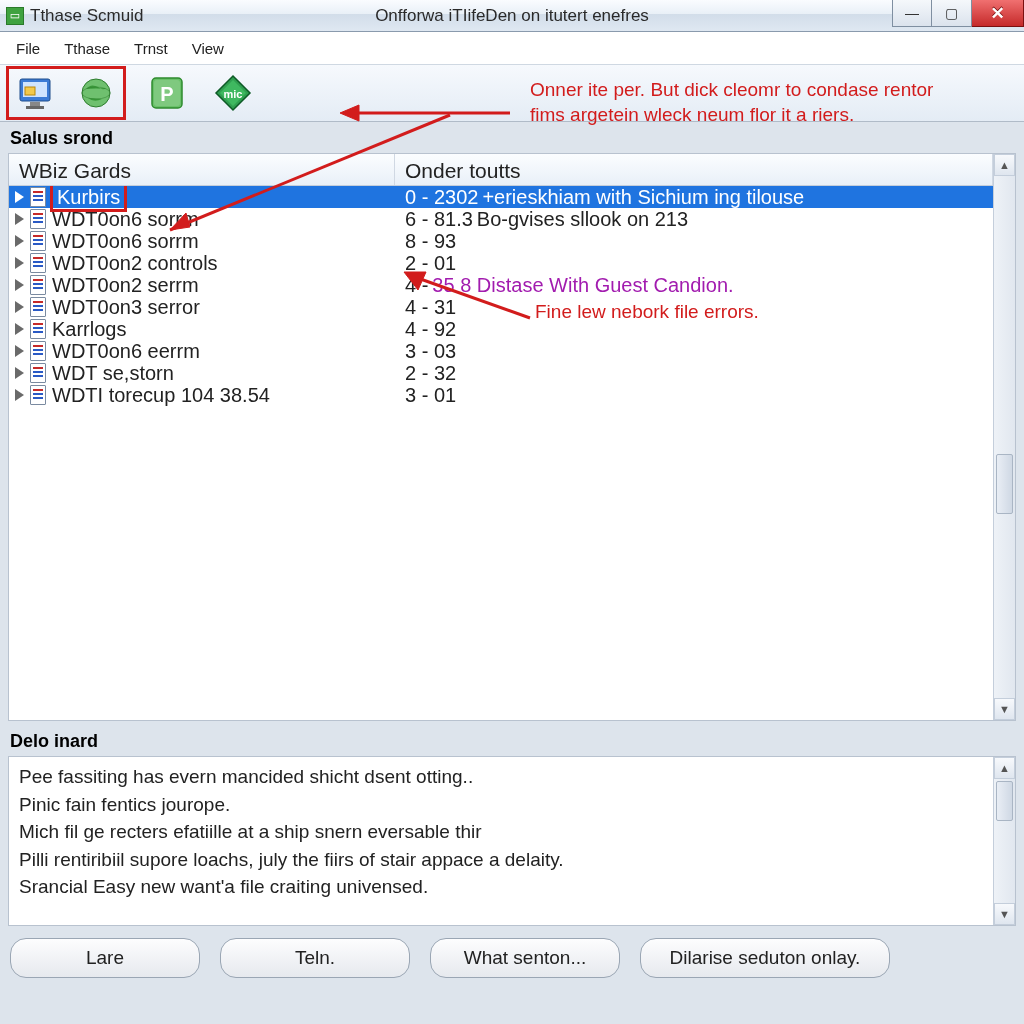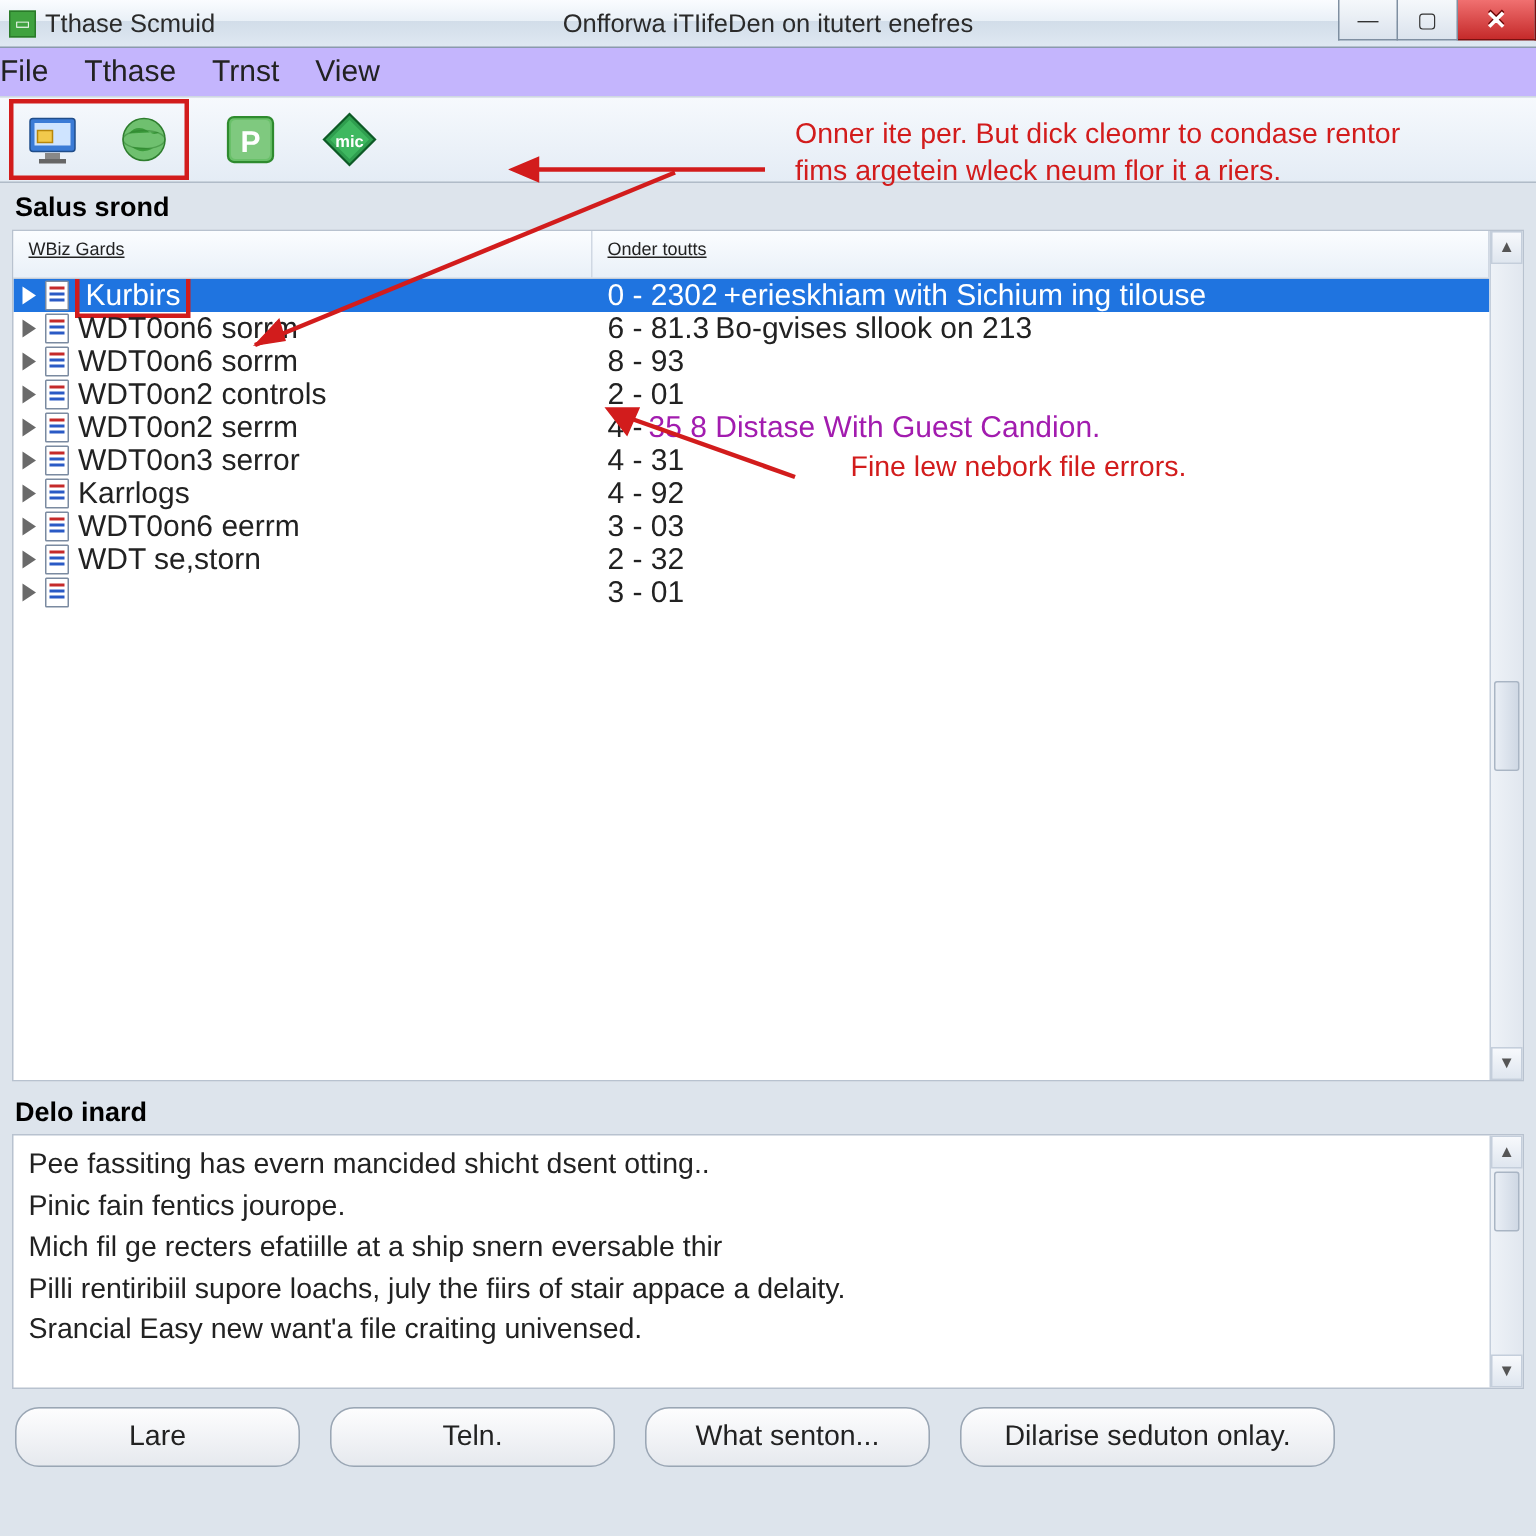--- a/index.html
+++ b/index.html
@@ -8,38 +8,38 @@
 .titlebar { height: 32px; background: linear-gradient(to bottom, #fafcff 0%, #e9f0f7 45%, #d2dde9 46%, #dfe8f2 100%); border-bottom: 1px solid #8a9aad; display: flex; align-items: center; padding: 0 6px; position: relative; }
 .titlebar .app-icon { width: 18px; height: 18px; background: #3fa23f; border: 1px solid #2a7a2a; margin-right: 6px; display: flex; align-items: center; justify-content: center; font-size: 11px; color: #fff; }
 .titlebar .tleft { font-size: 17px; color: #2a2a2a; }
 .titlebar .tcenter { position: absolute; left: 50%; transform: translateX(-50%); font-size: 17px; color: #2a2a2a; }
 .winbtns { position: absolute; right: 0; top: 0; display: flex; height: 27px; }
 .winbtn { width: 40px; border: 1px solid #7f8fa1; border-top: none; background: linear-gradient(to bottom,#f5f8fb,#dbe3ed); display: flex; align-items: center; justify-content: center; font-size: 14px; color: #333; }
 .winbtn + .winbtn { border-left: none; }
 .winbtn.close { width: 52px; background: linear-gradient(to bottom,#f07070,#c52a2a); color: #fff; font-size: 17px; font-weight: bold; border-color: #7a1010; border-top-right-radius: 0; }
 .winbtn.close span { text-shadow: 0 -1px 0 #600; }
 
-.menubar { height: 32px; background: #c4b5fd; display: flex; align-items: center; padding: 0 0; gap: 24px; font-size: 20px; color: #222; }
+.menubar { height: 32px; background: #ffffff; display: flex; align-items: center; padding: 0 16px; gap: 24px; font-size: 15px; color: #222; }
 .menubar .mitem { cursor: default; }
 
 .toolbar { height: 58px; background: linear-gradient(to bottom,#f6f9fd,#e4ecf5); border-top: 1px solid #cfd8e2; border-bottom: 1px solid #b0bbc8; display: flex; align-items: center; padding: 0 6px; gap: 16px; position: relative; }
 .tool-group { display: flex; gap: 10px; padding: 2px; }
 .redbox { border: 3px solid #d21c1c; }
 .tool-icon { width: 50px; height: 44px; display: flex; align-items: center; justify-content: center; }
 .monitor-icon svg, .globe-icon svg, .p-icon svg, .diamond-icon svg { display: block; }
 
 .annot { position: absolute; color: #d21c1c; font-size: 19px; line-height: 1.3; }
 .arrow { position: absolute; stroke: #d21c1c; fill: #d21c1c; }
 
 .section-label { font-size: 18px; font-weight: bold; padding: 6px 10px 4px; }
 
 .listpane { margin: 0 8px; border: 1px solid #b8c2cf; background: #fff; height: 568px; display: flex; }
 .listwrap { flex: 1; display: flex; flex-direction: column; }
 .colheads { display: flex; height: 32px; background: linear-gradient(to bottom,#fbfdff,#e9f0f8); border-bottom: 1px solid #c4cedb; }
-.colheads .ch { padding: 5px 10px; font-size: 12px; color: #222; border-right: 1px solid #d0d8e3; text-decoration: underline; }
+.colheads .ch { padding: 5px 10px; font-size: 21px; color: #222; border-right: 1px solid #d0d8e3; }
 .colheads .ch1 { width: 386px; }
 .colheads .ch2 { flex: 1; }
 
 .rows { flex: 1; overflow: hidden; }
 .row { display: flex; align-items: center; height: 22px; font-size: 20px; color: #222; }
 .row.sel { background: #1f74e0; color: #fff; }
 .row .c1 { width: 386px; display: flex; align-items: center; padding-left: 6px; gap: 6px; }
 .row .c2 { flex: 1; padding-left: 10px; display: flex; align-items: center; }
 .row .c2 .extra { margin-left: 4px; }
 .row.sel .extra { color: #fff; }
@@ -227,20 +227,21 @@
             <span>WDT se,storn</span>
           </div>
           <div class="c2">
             <span>2 - 32</span>
           </div>
         </div>
         <div class="row">
           <div class="c1">
             <div class="tri"></div>
             <div class="doc-icon"></div>
+            <span>WDTI torecup  104 38.54</span>
           </div>
           <div class="c2">
             <span>3 - 01</span>
           </div>
         </div>
       </div>
   </div>
   <div class="vscroll">
     <div class="up">▲</div>
     <div class="thumb" style="top:300px;height:60px"></div>
@@ -278,13 +279,13 @@
 <svg class="arrow" style="left:335px;top:100px" width="180" height="26">
   <line x1="175" y1="13" x2="15" y2="13" stroke="#d21c1c" stroke-width="3"></line>
   <polygon points="5,13 24,5 24,21"></polygon>
 </svg>
 <div class="annot" style="left:530px;top:78px;width:440px">Onner ite per. But dick cleomr to condase rentor fims argetein wleck neum flor it a riers.</div>
 
 <svg class="arrow" style="left:400px;top:268px" width="140" height="60">
   <line x1="130" y1="50" x2="12" y2="8" stroke="#d21c1c" stroke-width="3"></line>
   <polygon points="4,4 26,4 18,22"></polygon>
 </svg>
-<div class="annot" style="left:567px;top:300px">Fine lew nebork file errors.</div>
+<div class="annot" style="left:535px;top:300px">Fine lew nebork file errors.</div>
 
 </body></html>

